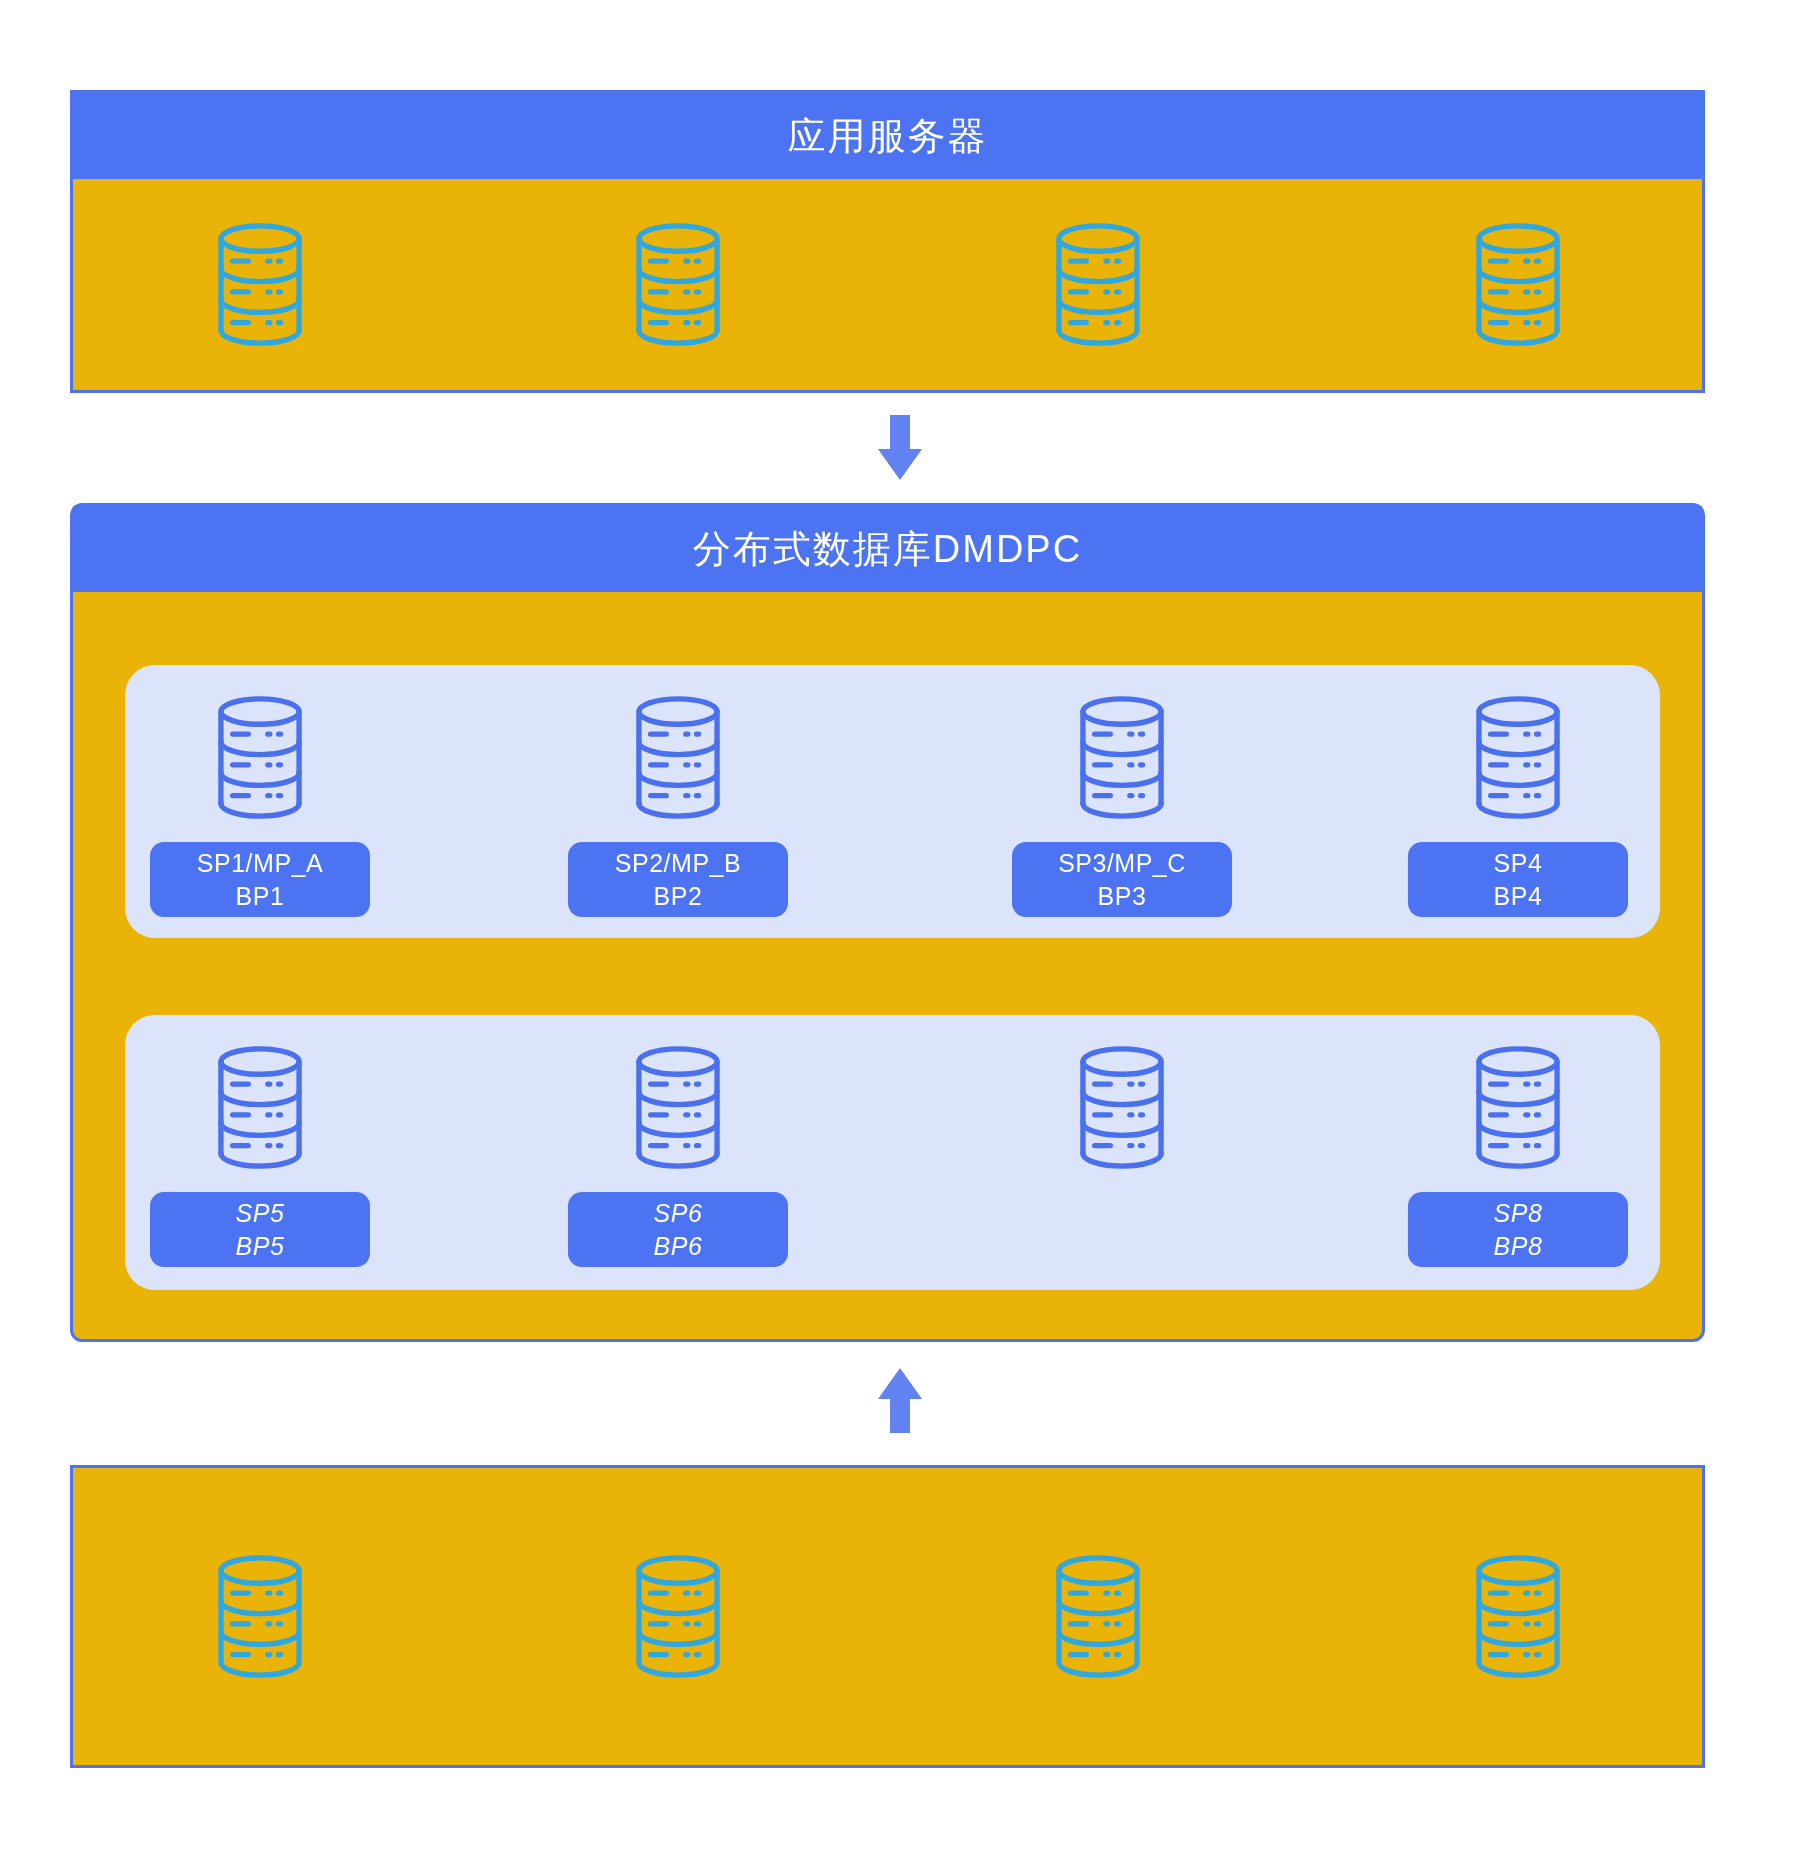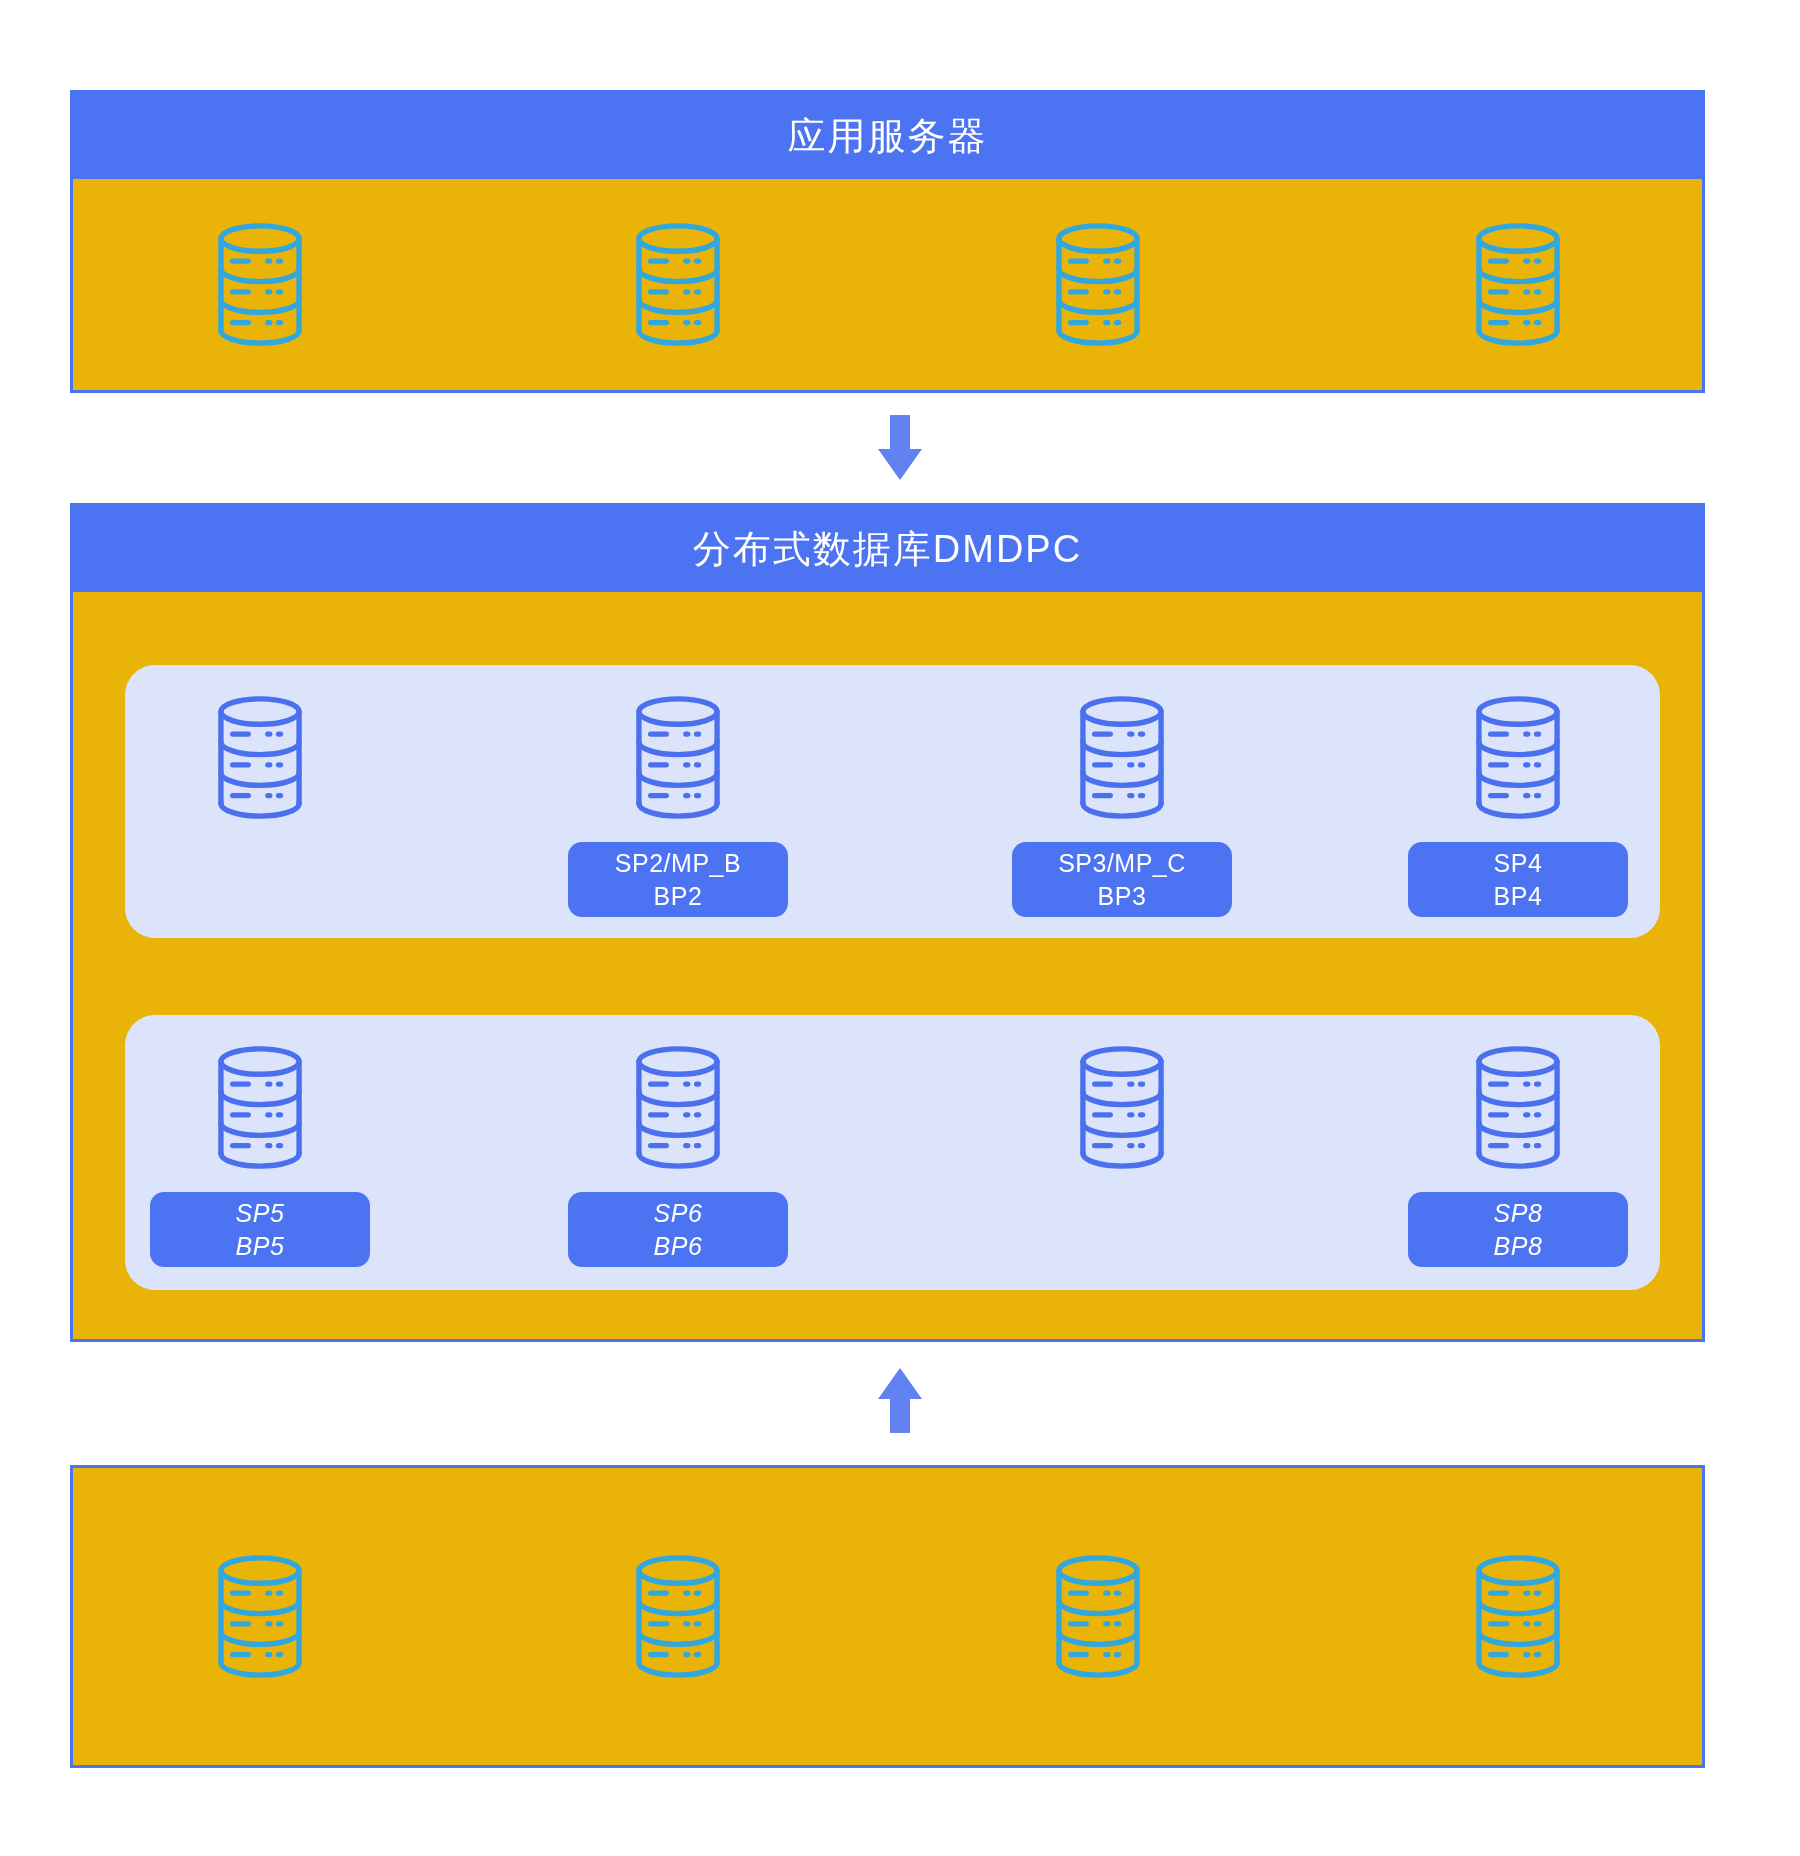--- a/index.html
+++ b/index.html
@@ -37,21 +37,21 @@
   .p1{left:15px}.p2{left:433px}.p3{left:877px}.p4{left:1273px}
 
   .badge{width:220px;height:75px;background:var(--primary);border-radius:14px;
          color:#ffffff;display:flex;flex-direction:column;align-items:center;
          justify-content:center;font-size:25px;line-height:33px;letter-spacing:0.5px;}
 
   .arrow{position:absolute;left:877px;width:46px;height:66px;color:var(--arrow);}
   .arrow svg{width:100%;height:100%;display:block;}
 
   #app-box{top:90px;height:303px;}
-  #dmdpc-box{top:503px;height:839px;}
+  #dmdpc-box{top:503px;height:839px;border-radius:12px;}
   #storage-box{top:1465px;height:303px;}
   #down-arrow{top:415px;}
   #up-arrow{top:1368px;}
 </style>
 </head>
 <body>
 
 <div id="canvas">
 
   <svg width="0" height="0" style="position:absolute" aria-hidden="true">
@@ -122,20 +122,24 @@
     <div class="box-header">
       <span>分布式数据库DMDPC</span>
     </div>
     <div class="box-body">
 
       <div class="panel panel-1">
         <div class="pcell p1">
           <svg class="db blue">
               <use href="#db-sym"></use>
             </svg>
+          <div class="badge">
+            <div>SP1/MP_A</div>
+            <div>BP1</div>
+          </div>
         </div>
         <div class="pcell p2">
           <svg class="db blue">
               <use href="#db-sym"></use>
             </svg>
           <div class="badge">
             <div>SP2/MP_B</div>
             <div>BP2</div>
           </div>
         </div>

